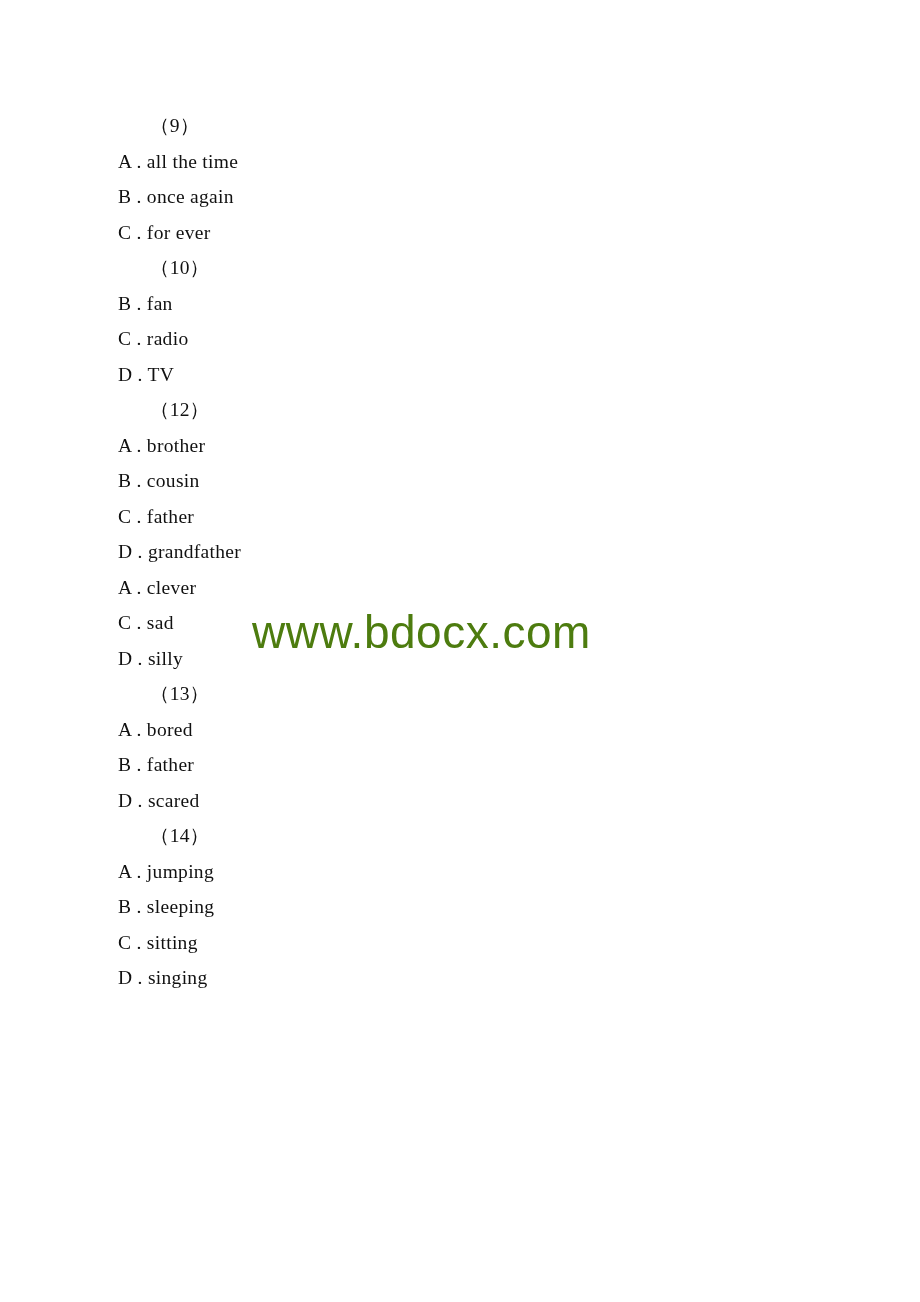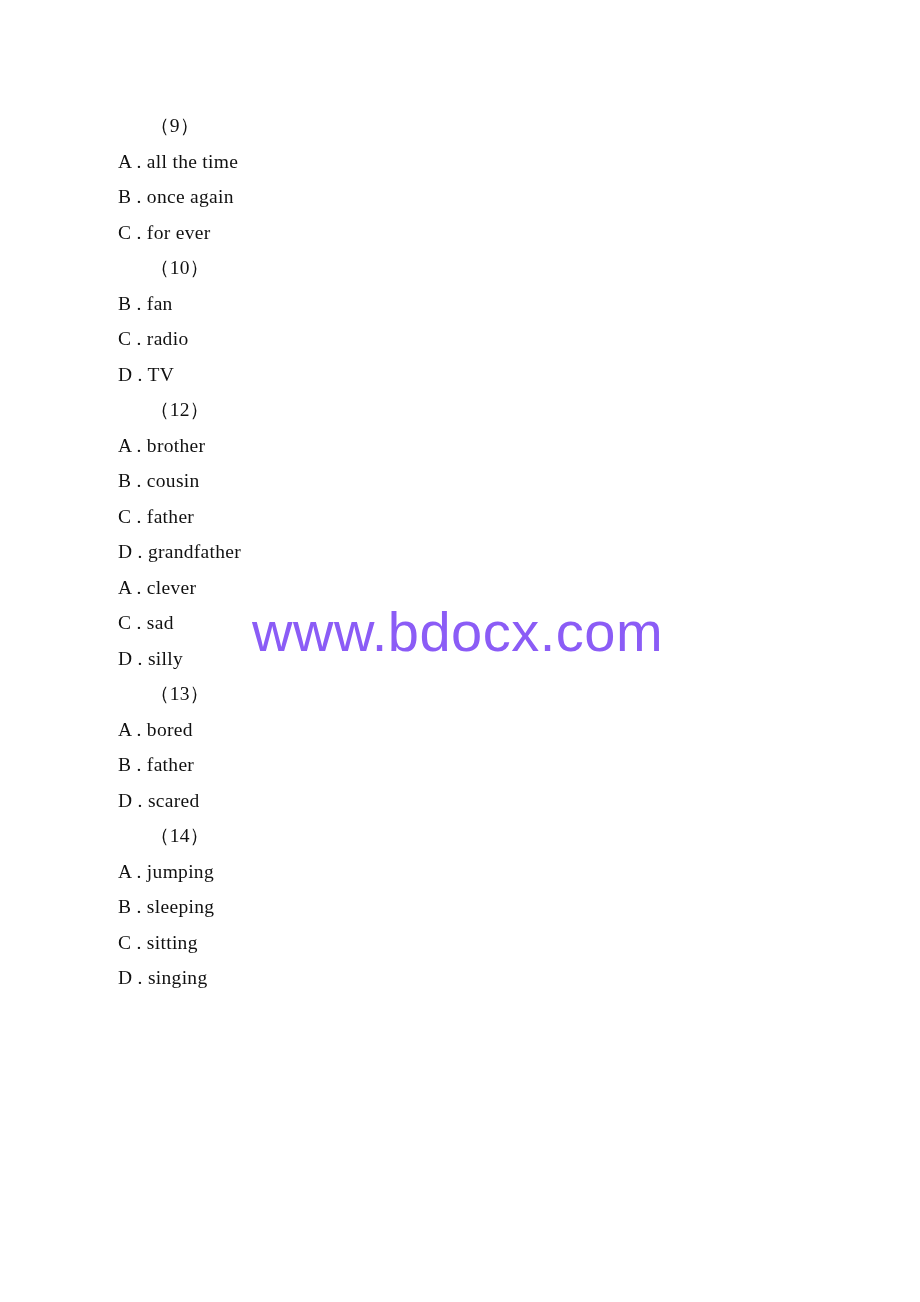--- a/index.html
+++ b/index.html
@@ -21,24 +21,24 @@
   }
 
   
   #watermark {
     position: absolute;
     left: 252px;
     top: 597px;
     width: 420px;
     height: 70px;
     font-family: "Liberation Sans", "DejaVu Sans", sans-serif;
-    font-size: 56px;
+    font-size: 46px;
     line-height: 70px;
     letter-spacing: 0.5px;
-    color: #8b5cf6;
+    color: #4d7c0f;
     white-space: nowrap;
     user-select: none;
     pointer-events: none;
     z-index: 5;
   }
 
   
   #content {
     position: absolute;
     left: 0;

